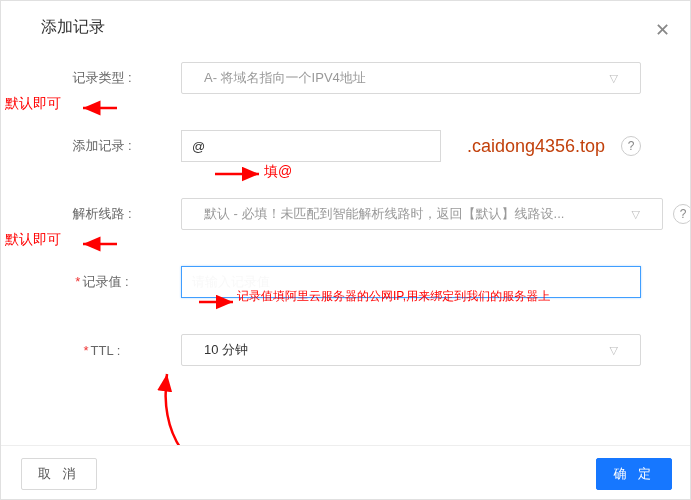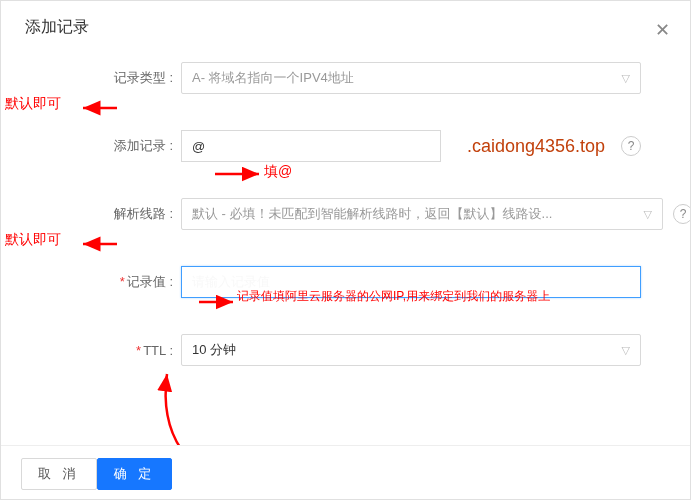--- a/index.html
+++ b/index.html
@@ -15,21 +15,21 @@
     overflow: hidden;
     border: 1px solid #e0e0e0;
   }
   .modal {
     width: 691px;
     height: 500px;
     background: #fff;
     position: relative;
   }
   .modal-header {
-    padding: 16px 24px 14px 24px;
+    padding: 16px 24px 14px 40px;
     position: relative;
   }
   .modal-title {
     font-size: 16px;
     color: #333;
     font-weight: normal;
   }
   .close-icon {
     position: absolute;
     top: 20px;
@@ -43,38 +43,38 @@
     padding: 10px 30px 10px 30px;
   }
   .row {
     display: flex;
     align-items: center;
     margin-bottom: 36px;
     position: relative;
   }
   .label {
     width: 150px;
-    text-align: right;
+    text-align: center;
     color: #666;
     font-size: 13px;
     padding-right: 8px;
     flex: 0 0 150px;
   }
   .req { color: #e33; margin-right: 2px; }
   .field {
     flex: 0 0 460px;
     position: relative;
     display: flex;
     align-items: center;
   }
   .select, .input {
     height: 32px;
     border: 1px solid #d9d9d9;
     border-radius: 2px;
-    padding: 0 10px;
+    padding: 0 22px;
     font-size: 13px;
     color: #999;
     background: #fff;
     display: flex;
     align-items: center;
     position: relative;
   }
   .select { width: 460px; cursor: pointer; justify-content: space-between; }
   .select-shrink { width: 482px; }
   .chev { color: #bbb; font-size: 11px; }
@@ -116,22 +116,23 @@
     padding: 0 10px;
     color:#bbb;
     font-size:13px;
     display:flex; align-items:center;
   }
   .footer {
     position: absolute;
     bottom: 0; left:0; right:0;
     height: 56px;
     border-top: 1px solid #eee;
-    display:flex; justify-content:flex-start; align-items:center;
+    display:flex; justify-content:space-between; align-items:center;
     padding: 0 20px;
+    gap: 10px;
     background:#fff;
   }
   .btn {
     min-width: 64px; height: 32px;
     padding: 0 16px;
     font-size: 13px;
     border-radius: 2px;
     cursor:pointer;
     display:flex; align-items:center; justify-content:center;
     letter-spacing: 4px;

